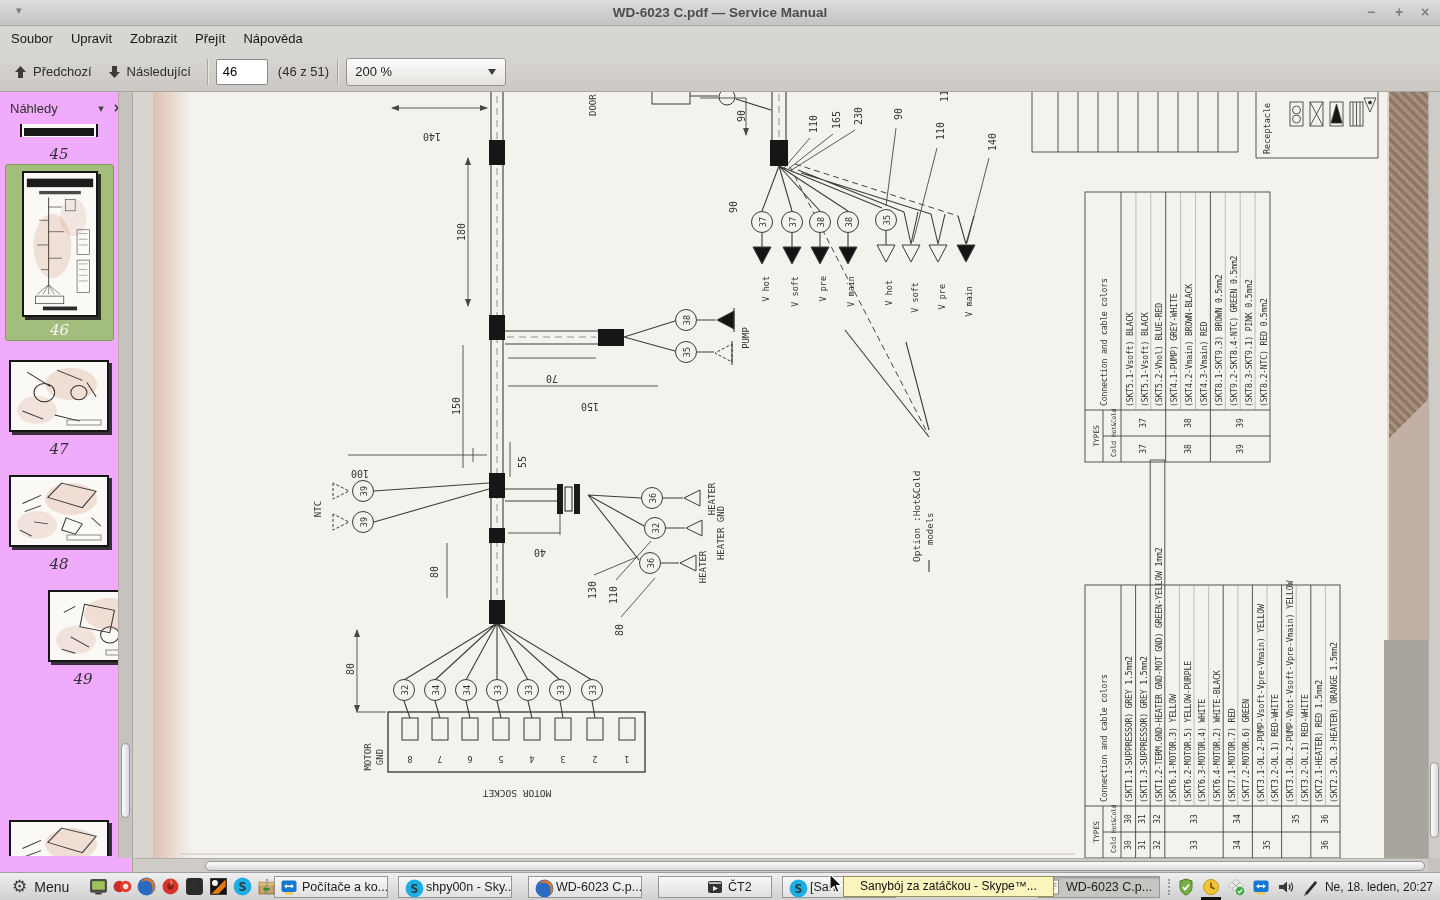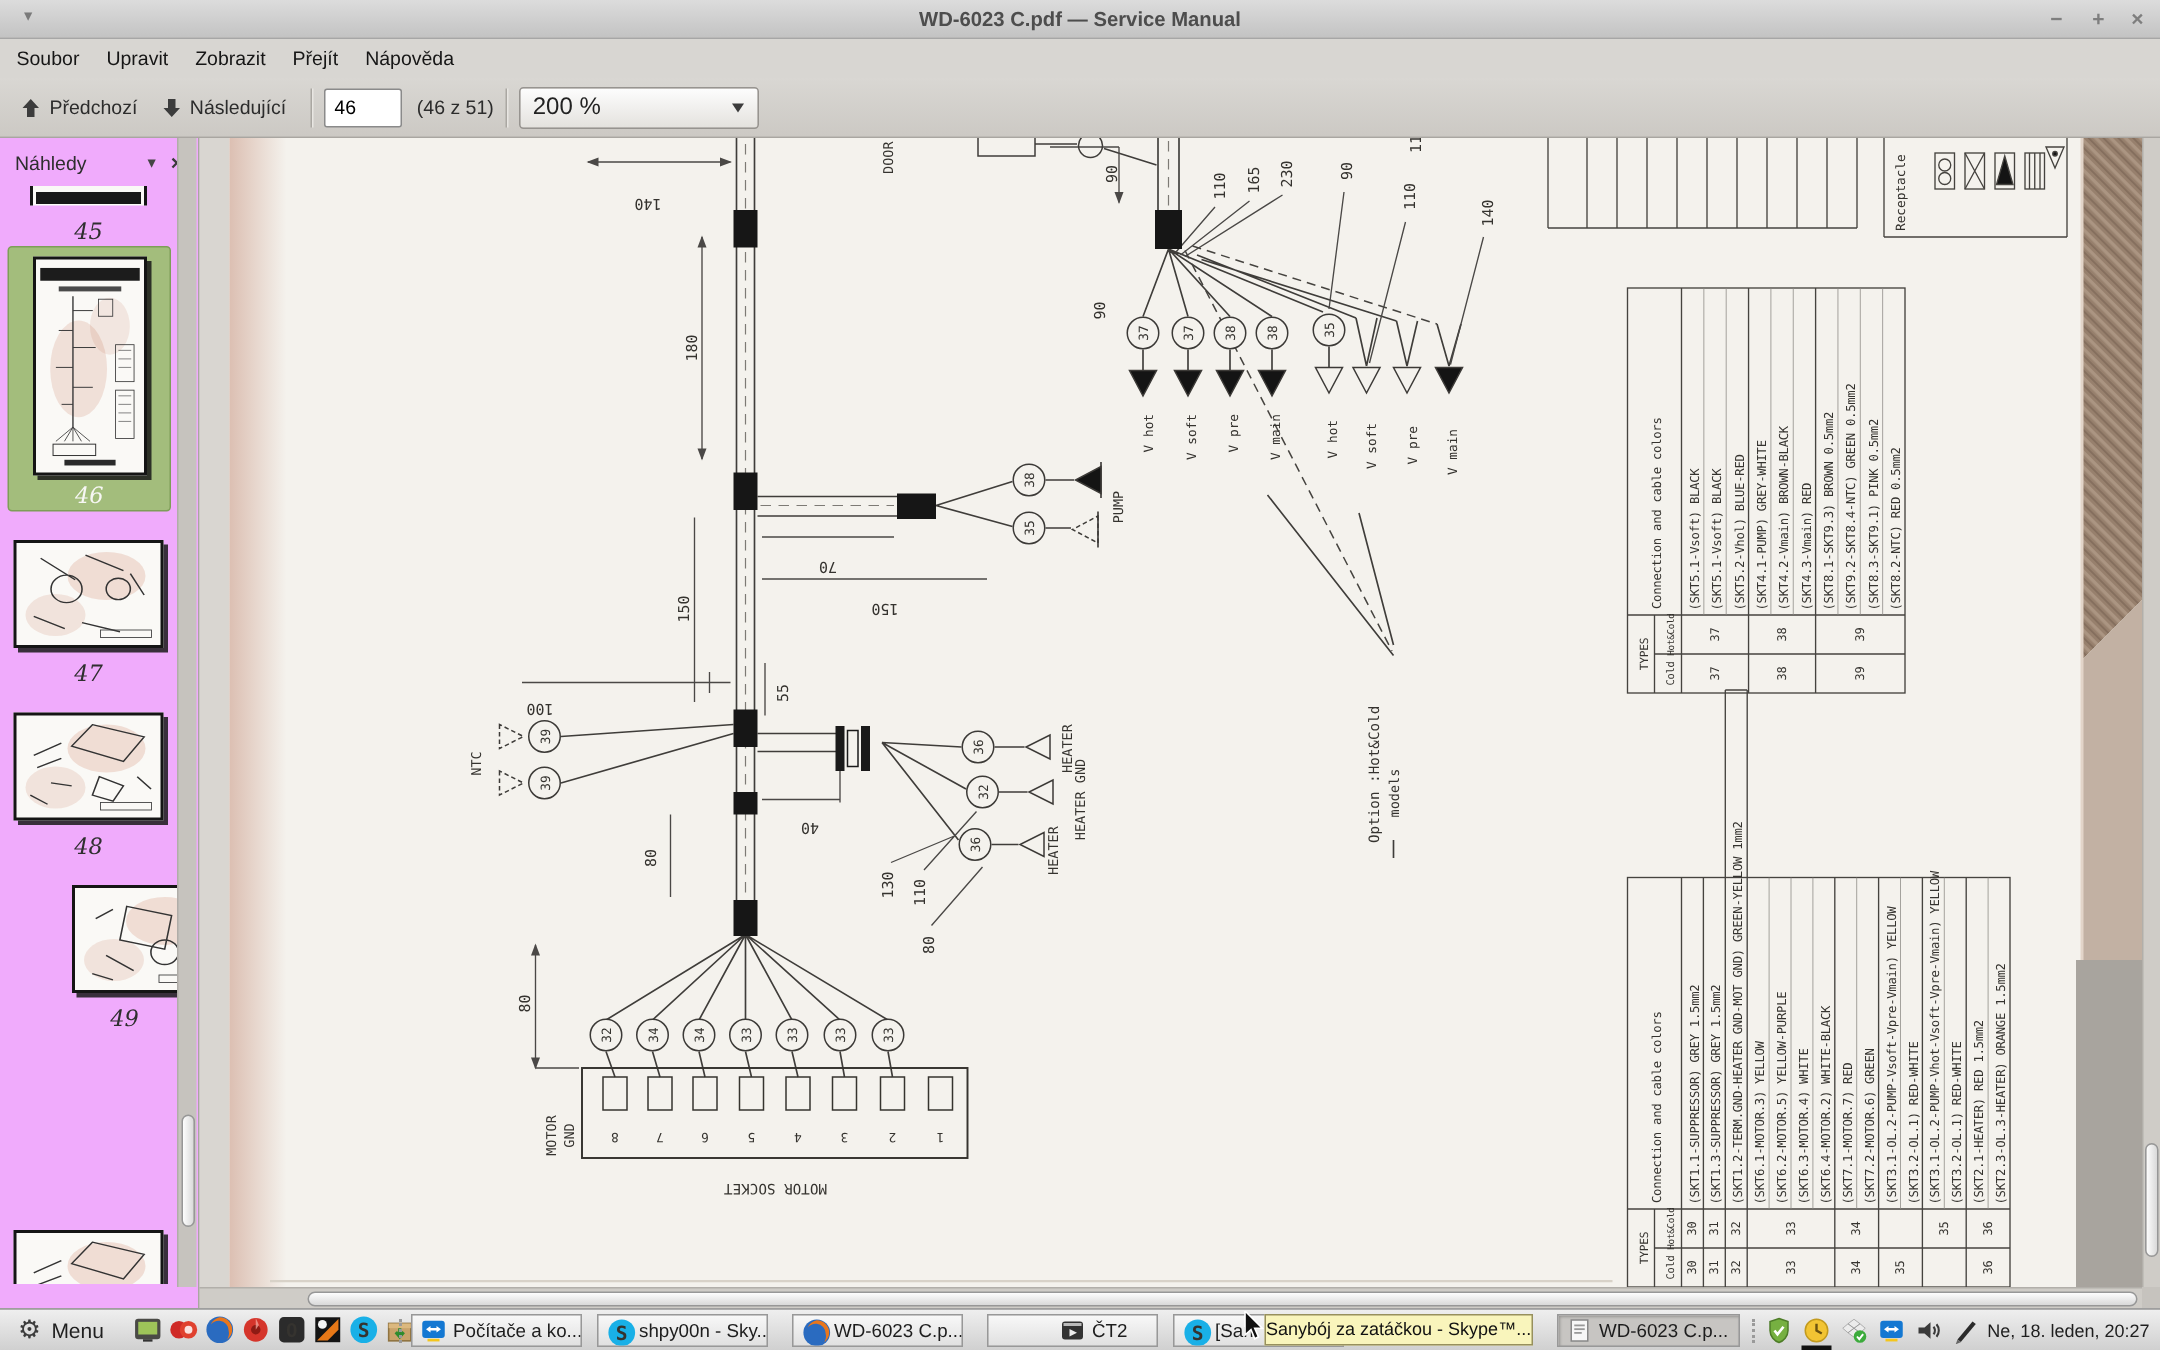--- a/index.html
+++ b/index.html
@@ -26,21 +26,21 @@
     background:linear-gradient(#d9d7d3,#ccc9c4); border-bottom:1px solid #a9a6a1;
     display:flex; align-items:center; }
   .tb-btn { display:flex; align-items:center; gap:6px; height:28px; padding:0 8px;
     font-size:13px; color:#2c2c2c; border-radius:3px; }
   .tb-sep { width:1px; height:26px; background:#aaa7a2; margin:0 8px; box-shadow:1px 0 0 #e8e6e2; }
   #page-input { width:52px; height:26px; border:1px solid #8a8a8a; border-radius:2px;
     background:#fff; font-size:13px; padding:0 6px; font-family:"Liberation Sans",sans-serif; }
   #page-info { font-size:13px; color:#2c2c2c; margin-left:10px; }
   #zoom-combo { width:160px; height:28px; background:linear-gradient(#fdfdfd,#e4e2de);
     border:1px solid #979490; border-radius:3px; display:flex; align-items:center; position:relative; }
-  #zoom-combo span { flex:1; font-size:16px; color:#222; padding-left:8px; }
+  #zoom-combo span { flex:1; font-size:13px; color:#222; padding-left:8px; }
   #zoom-combo .combo-arrow { width:0; height:0; border-left:4.5px solid transparent;
     border-right:4.5px solid transparent; border-top:6px solid #3c3c3c; margin-right:9px; }
 
   
   #content { position:absolute; left:0; top:92px; right:0; bottom:0; }
   #sidebar { position:absolute; left:0; top:0; width:133px; bottom:0;
     background:#f0abfc; border-right:1px solid #a9a6a1; overflow:hidden; }
   #sidebar-header { position:absolute; left:0; top:0; right:0; height:32px; display:flex; align-items:center; }
   #sidebar-title { font-size:13px; color:#2e2e2e; margin-left:10px; flex:1; }
   #sidebar-caret { color:#444; font-size:11px; margin-right:10px; }
@@ -87,21 +87,21 @@
   .win-btn.active { background:#c7c5c2; box-shadow:inset 1px 1px 2px rgba(0,0,0,.25); }
   .win-btn .wicon { width:16px; height:16px; flex:0 0 16px; }
   #tray { position:absolute; left:1176px; top:4px; display:flex; gap:5px; }
   .tray-icon { position:relative; width:20px; height:20px; display:flex; align-items:center; justify-content:center; }
   .tray-underline { position:absolute; left:0; bottom:-3px; width:20px; height:3px; background:#111; }
   #clock { position:absolute; right:7px; top:0; height:28px; line-height:28px;
     font-size:12px; color:#1e1e1e; }
 
   #tooltip { position:absolute; left:843px; top:876px; height:21px; z-index:50;
     background:#f9f5bc; border:1px solid #97905d; font-size:12px; color:#111;
-    line-height:19px; padding:0 0; white-space:nowrap; }
+    line-height:19px; padding:0 16px; white-space:nowrap; }
   #cursor { position:absolute; left:829px; top:874px; z-index:60; }
 
   svg text { font-family:"DejaVu Sans Mono", monospace; fill:#35332f; }
 </style>
 </head>
 <body>
 
 <div id="desktop">
   <div id="window">
     <div id="titlebar">

